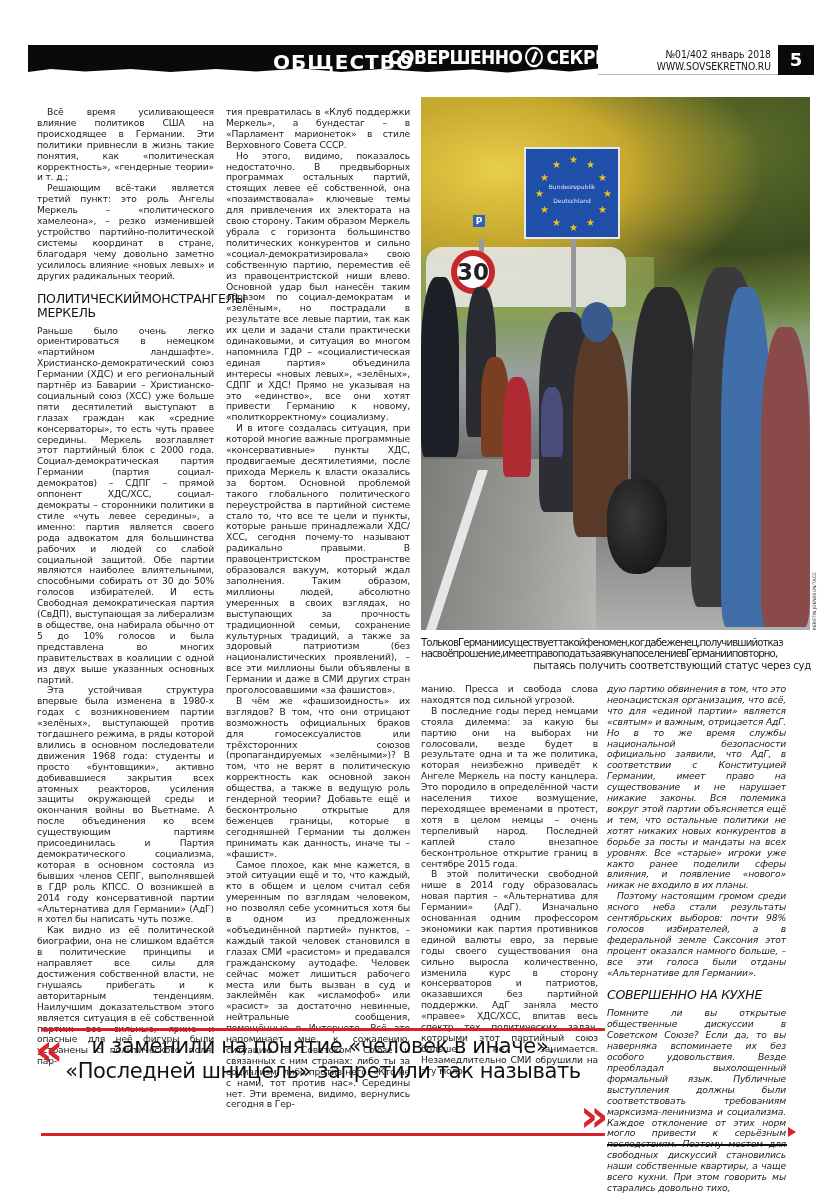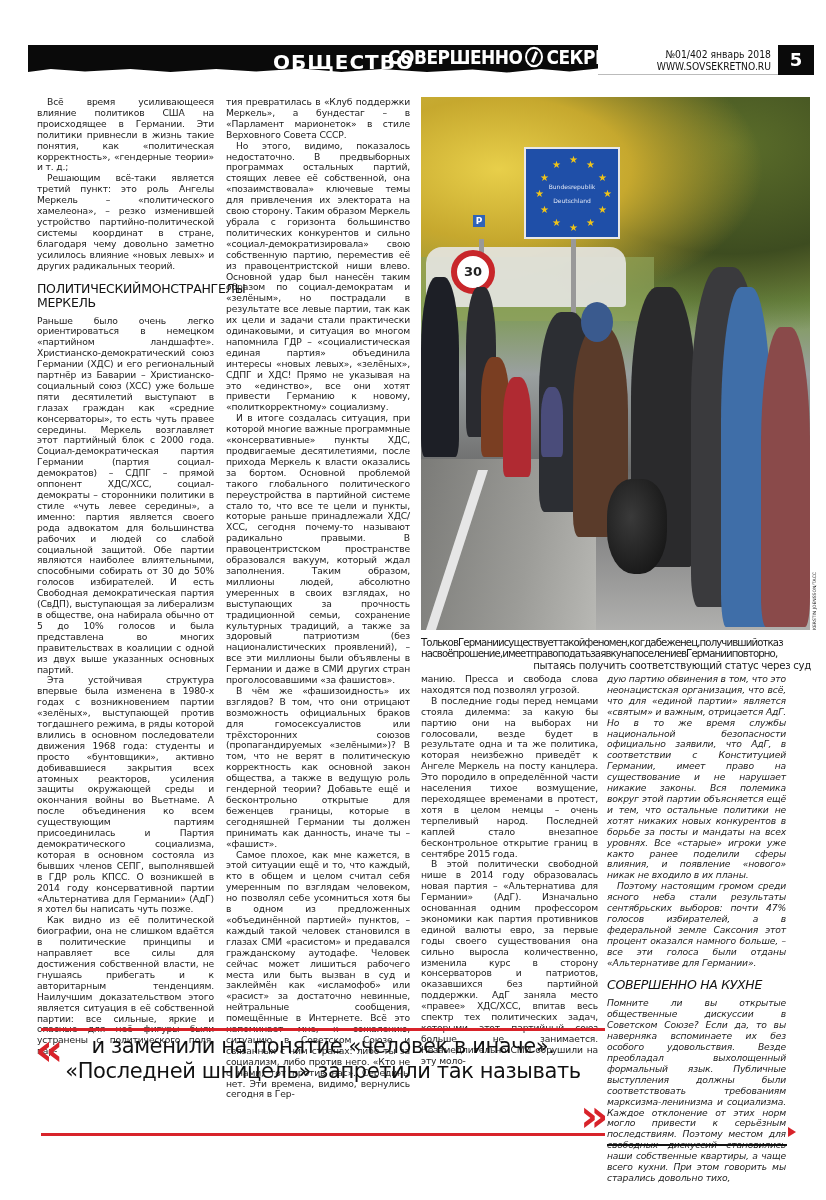--- a/index.html
+++ b/index.html
@@ -12,21 +12,21 @@
     clip-path: polygon(0 0,100% 0,100% 78%,95% 88%,90% 80%,84% 92%,78% 82%,70% 90%,62% 80%,55% 90%,48% 78%,40% 88%,33% 80%,25% 90%,18% 80%,10% 88%,4% 80%,0 90%); }
   .header .section { position: absolute; left: 245px; top: 5px; color: #fff; font-family: "DejaVu Sans", sans-serif; font-weight: bold; font-size: 20px; letter-spacing: 1px; }
   .header .logo { position: absolute; left: 360px; top: 2px; color: #fff; font-family: "DejaVu Sans", sans-serif; font-weight: bold; font-size: 17px; letter-spacing: -0.5px; display: flex; align-items: center; gap: 3px; transform: scaleY(1.15); }
   .header .logo .emblem { width: 18px; height: 18px; border: 2px solid #fff; border-radius: 50%; display: inline-block; position: relative; }
   .header .logo .emblem::after { content: ""; position: absolute; left: 6px; top: 2px; width: 3px; height: 10px; background: #fff; transform: rotate(25deg); }
   .header .issuebox { position: absolute; left: 570px; top: 0; width: 180px; height: 30px; background: #fff; border-bottom: 1px solid #bbb; }
   .header .issue { position: absolute; left: 575px; top: 3px; width: 168px; text-align: right; font-family: "DejaVu Sans", sans-serif; font-size: 10.5px; line-height: 12px; color: #111; transform: scaleX(0.88); transform-origin: right; }
   .header .pagebox { position: absolute; left: 750px; top: 0; width: 36px; height: 30px; background: #0a0a0a; color: #fff; font-weight: bold; font-size: 18px; text-align: center; line-height: 30px; font-family: "DejaVu Sans", sans-serif; }
 
   
-  .col { position: absolute; font-family: "DejaVu Sans", sans-serif; font-size: 9.2px; line-height: 10.9px; text-align: justify; color: #1c1c1c; letter-spacing: -0.15px; }
+  .col { position: absolute; font-family: "DejaVu Sans", sans-serif; font-size: 9.2px; line-height: 10.9px; text-align: justify; color: #1c1c1c; letter-spacing: -0.15px; margin-top: 10px; }
   .col p { text-indent: 10px; margin: 0; }
   .col p.noindent { text-indent: 0; }
   .col h2 { font-family: "DejaVu Sans", sans-serif; font-weight: normal; font-size: 12.5px; line-height: 14px; text-align: left; margin: 10px 0 6px 0; color: #111; letter-spacing: -0.3px; }
   .c1 { left: 37px; top: 97px; width: 177px; }
   .c2 { left: 226px; top: 97px; width: 184px; }
   .c3 { left: 421px; top: 674px; width: 177px; }
   .c4 { left: 607px; top: 674px; width: 179px; font-style: italic; }
 
   
   .photo { position: absolute; left: 421px; top: 97px; width: 389px; height: 533px; overflow: hidden;
@@ -35,21 +35,21 @@
     background: radial-gradient(ellipse at 20% 30%, #e8cf4a 0%, #c6a82e 30%, transparent 60%),
                 radial-gradient(ellipse at 80% 20%, #5c6e2a 0%, #3d4c20 40%, transparent 70%),
                 radial-gradient(ellipse at 55% 10%, #d9b840 0%, transparent 50%); }
   .photo .grass { position: absolute; left: 0; top: 30%; width: 60%; height: 12%; background: #8fa25a; opacity: 0.7; }
   .photo .road { position: absolute; left: 0; top: 68%; width: 45%; height: 32%; background: linear-gradient(100deg, #7b7b78 0%, #9c9c98 60%, #b8b8b4 100%); }
   .photo .roadline { position: absolute; left: 8%; top: 70%; width: 10px; height: 30%; background: #e6e6e6; transform: skewX(-18deg); }
   .photo .eusign { position: absolute; left: 103px; top: 50px; width: 96px; height: 92px; background: #1f4fa8; border: 2px solid #e8e8e8; }
   .photo .eusign .star { position: absolute; color: #f0c419; font-size: 10px; line-height: 10px; }
   .photo .eusign .t { position: absolute; left: 0; width: 100%; text-align: center; color: #dfe6f5; font-size: 6px; }
   .photo .pole { position: absolute; width: 5px; background: #999; }
-  .photo .speed { position: absolute; left: 30px; top: 153px; width: 44px; height: 44px; border: 6px solid #c8262a; border-radius: 50%; background: #fff; text-align: center; font-weight: bold; font-size: 13px; line-height: 32px; color: #222; }
+  .photo .speed { position: absolute; left: 30px; top: 153px; width: 44px; height: 44px; border: 6px solid #c8262a; border-radius: 50%; background: #fff; text-align: center; font-weight: bold; font-size: 23px; line-height: 32px; color: #222; }
   .photo .van { position: absolute; left: 5px; top: 150px; width: 200px; height: 60px; background: #e6e6e3; border-radius: 16px 16px 4px 4px; opacity: 0.9; }
   .photo .person { position: absolute; border-radius: 40% 40% 10% 10%; }
   .photo .bag { position: absolute; left: 186px; top: 382px; width: 60px; height: 95px; background: radial-gradient(ellipse at 40% 40%, #3a3a3a, #0e0e0e); border-radius: 40% 40% 45% 45%; }
   .credit { position: absolute; left: 812px; top: 570px; width: 10px; height: 60px; font-size: 4.5px; writing-mode: vertical-rl; transform: rotate(180deg); color: #222; font-family: "DejaVu Sans", sans-serif; }
 
   .caption { position: absolute; left: 421px; top: 637px; width: 390px; font-family: "DejaVu Sans", sans-serif; font-size: 10.2px; line-height: 11.4px; color: #1a1a1a; letter-spacing: -0.3px; }
   .caption .tight { letter-spacing: -0.9px; display: block; }
 
   
   .quote { position: absolute; left: 35px; top: 1026px; width: 576px; height: 112px; }
@@ -144,28 +144,28 @@
 </div>
 <div class="credit">KERSTIN JOENSSON/ТАСС</div>
 
 <div class="caption">
   <span class="tight">ТольковГерманиисуществуеттакойфеномен,когдабеженец,получившийотказ</span>
   <span class="tight">насвоёпрошение,имеетправоподатьзаявкунапоселениевГерманииповторно,</span>
   <span style="display:block;text-align:right;">пытаясь получить соответствующий статус через суд</span>
 </div>
 
 <div class="col c3">
-  <p class="noindent">манию. Пресса и свобода слова находятся под позволял угрозой.</p>
+  <p class="noindent">манию. Пресса и свобода слова находятся под сильной угрозой.</p>
   <p>В последние годы перед немцами стояла дилемма: за какую бы партию они на выборах ни голосовали, везде будет в результате одна и та же политика, которая неизбежно приведёт к Ангеле Меркель на посту канцлера. Это породило в определённой части населения тихое возмущение, переходящее временами в протест, хотя в целом немцы – очень терпеливый народ. Последней каплей стало внезапное бесконтрольное открытие границ в сентябре 2015 года.</p>
   <p>В этой политически свободной нише в 2014 году образовалась новая партия – «Альтернатива для Германии» (АдГ). Изначально основанная одним профессором экономики как партия противников единой валюты евро, за первые годы своего существования она сильно выросла количественно, изменила курс в сторону консерваторов и патриотов, оказавшихся без партийной поддержки. АдГ заняла место «правее» ХДС/ХСС, впитав весь спектр тех политических задач, которыми этот партийный союз больше не занимается. Незамедлительно СМИ обрушили на эту моло-</p>
 </div>
 
 <div class="col c4">
   <p class="noindent">дую партию обвинения в том, что это неонацистская организация, что всё, что для «единой партии» является «святым» и важным, отрицается АдГ. Но в то же время службы национальной безопасности официально заявили, что АдГ, в соответствии с Конституцией Германии, имеет право на существование и не нарушает никакие законы. Вся полемика вокруг этой партии объясняется ещё и тем, что остальные политики не хотят никаких новых конкурентов в борьбе за посты и мандаты на всех уровнях. Все «старые» игроки уже както ранее поделили сферы влияния, и появление «нового» никак не входило в их планы.</p>
-  <p>Поэтому настоящим громом среди ясного неба стали результаты сентябрьских выборов: почти 47% голосов избирателей, а в федеральной земле Саксония этот процент оказался намного больше, – все эти голоса были отданы «Альтернативе для Германии».</p>
+  <p>Поэтому настоящим громом среди ясного неба стали результаты сентябрьских выборов: почти 98% голосов избирателей, а в федеральной земле Саксония этот процент оказался намного больше, – все эти голоса были отданы «Альтернативе для Германии».</p>
   <h2>СОВЕРШЕННО НА КУХНЕ</h2>
   <p class="noindent">Помните ли вы открытые общественные дискуссии в Советском Союзе? Если да, то вы наверняка вспоминаете их без особого удовольствия. Везде преобладал выхолощенный формальный язык. Публичные выступления должны были соответствовать требованиям марксизма-ленинизма и социализма. Каждое отклонение от этих норм могло привести к серьёзным последствиям. Поэтому местом для свободных дискуссий становились наши собственные квартиры, а чаще всего кухни. При этом говорить мы старались довольно тихо,</p>
 </div>
 <div class="cont-arrow"></div>
 <div class="col-end-rule"></div>
 
 <div class="quote">
   <div class="line top"></div>
   <div class="lq">«</div>
   <div class="text">

